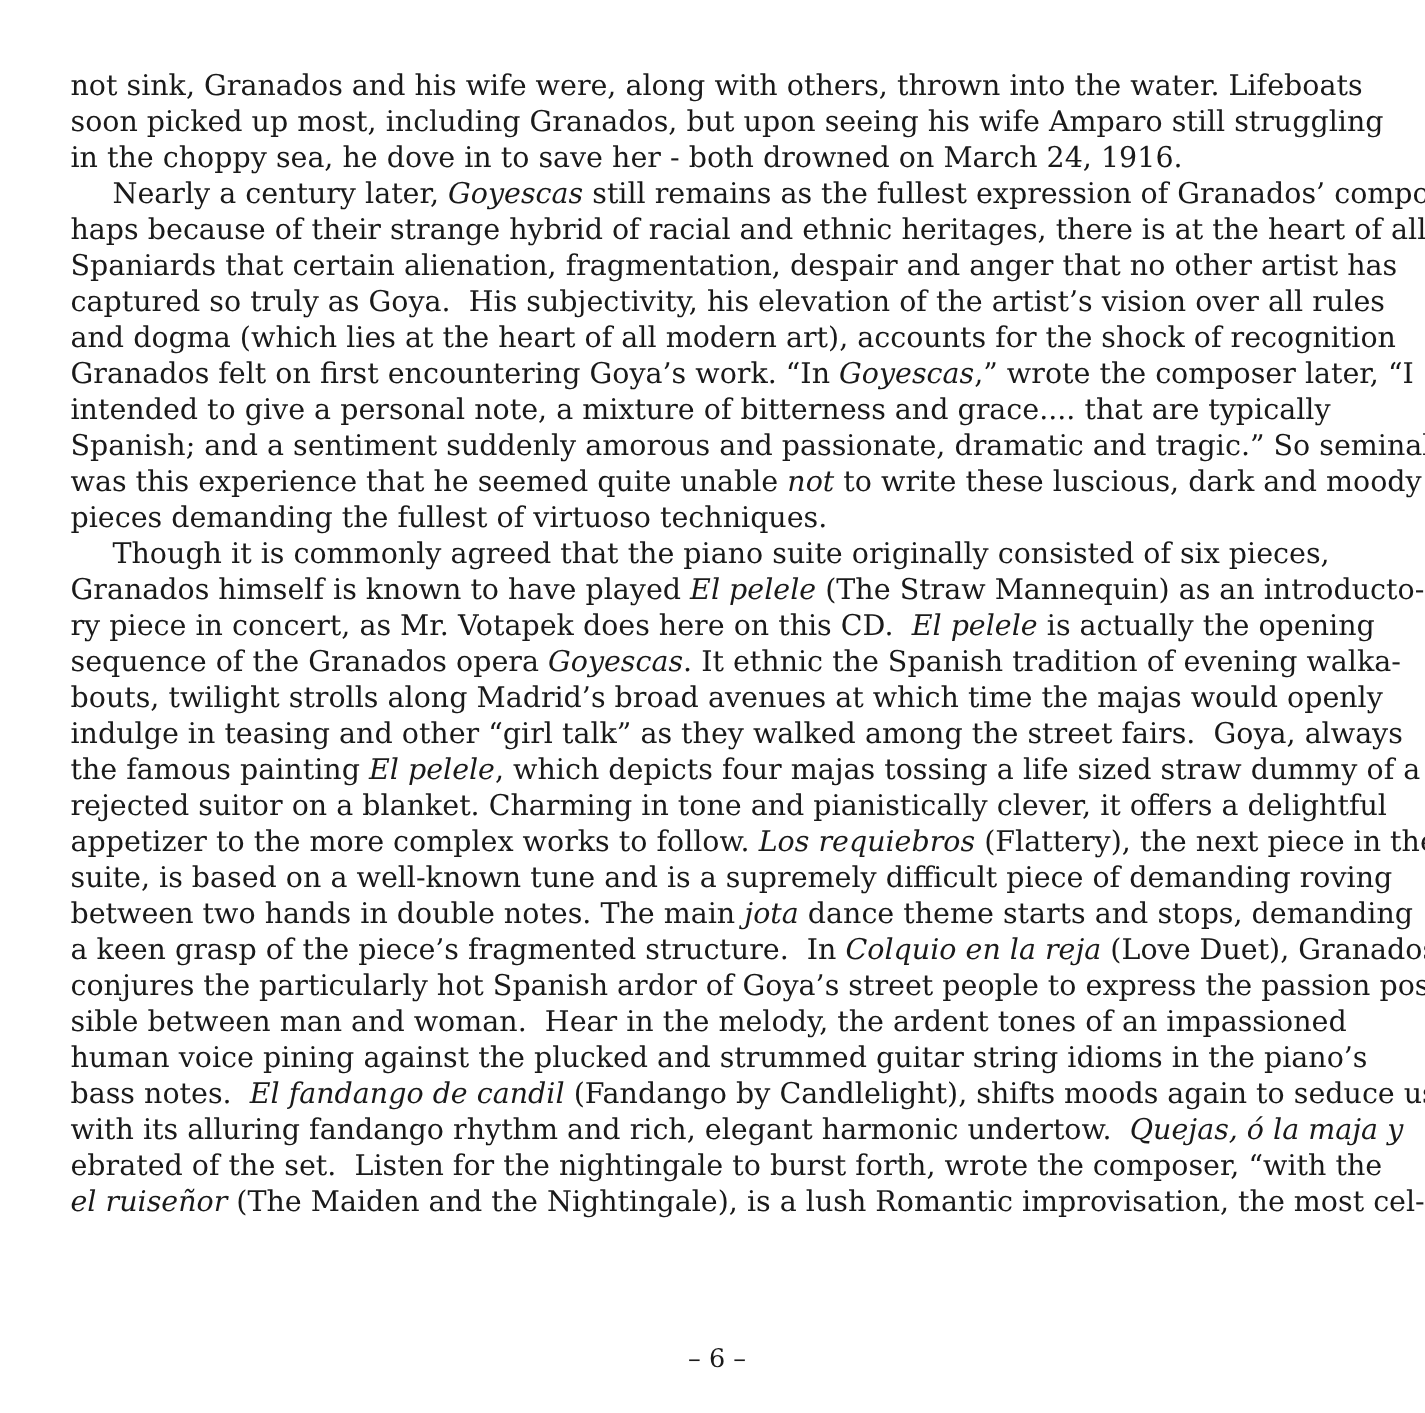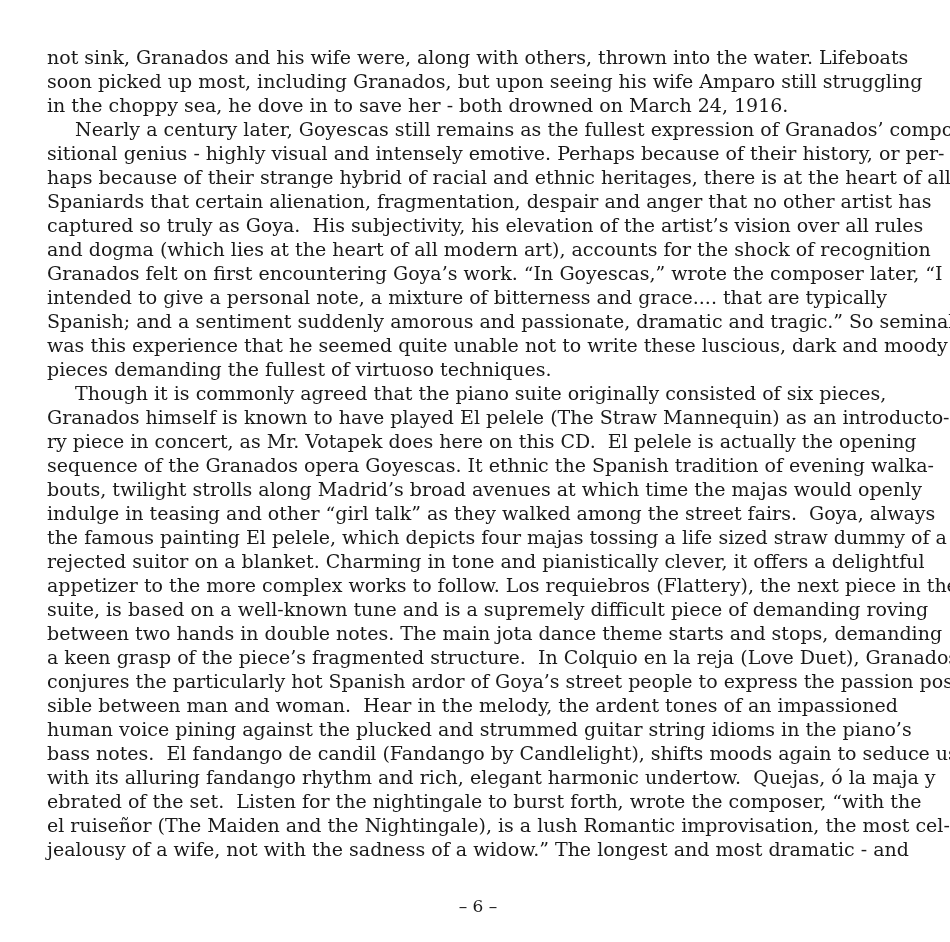--- a/index.html
+++ b/index.html
@@ -32,20 +32,21 @@
     white-space: pre;
     letter-spacing: 0px;
   }
   .paragraph.indent .line:first-child {
     padding-left: 28px;
   }
   .run {
     font-style: normal;
   }
   .run.italic {
+    font-style: italic;
   }
   .page-footer {
     position: absolute;
     left: 47px;
     width: 862px;
     top: 896px;
     text-align: center;
     font-size: 17px;
     line-height: 20px;
     white-space: pre;
@@ -55,21 +56,20 @@
 <body style="background: rgb(255, 255, 255); color: rgb(26, 26, 26);">
 
 <div class="body-text">
     <div class="paragraph">
       <div class="line"><span class="run">not sink, Granados and his wife were, along with others, thrown into the water. Lifeboats</span></div>
       <div class="line"><span class="run">soon picked up most, including Granados, but upon seeing his wife Amparo still struggling</span></div>
       <div class="line"><span class="run">in the choppy sea, he dove in to save her - both drowned on March 24, 1916.</span></div>
     </div>
     <div class="paragraph indent">
       <div class="line"><span class="run">Nearly a century later, </span><span class="run italic">Goyescas</span><span class="run"> still remains as the fullest expression of Granados’ compo-</span></div>
-      <div class="line"><span class="run">sitional genius - highly visual and intensely emotive. Perhaps because of their history, or per-</span></div>
       <div class="line"><span class="run">haps because of their strange hybrid of racial and ethnic heritages, there is at the heart of all</span></div>
       <div class="line"><span class="run">Spaniards that certain alienation, fragmentation, despair and anger that no other artist has</span></div>
       <div class="line"><span class="run">captured so truly as Goya.  His subjectivity, his elevation of the artist’s vision over all rules</span></div>
       <div class="line"><span class="run">and dogma (which lies at the heart of all modern art), accounts for the shock of recognition</span></div>
       <div class="line"><span class="run">Granados felt on first encountering Goya’s work. “In </span><span class="run italic">Goyescas</span><span class="run">,” wrote the composer later, “I</span></div>
       <div class="line"><span class="run">intended to give a personal note, a mixture of bitterness and grace.... that are typically</span></div>
       <div class="line"><span class="run">Spanish; and a sentiment suddenly amorous and passionate, dramatic and tragic.” So seminal</span></div>
       <div class="line"><span class="run">was this experience that he seemed quite unable </span><span class="run italic">not</span><span class="run"> to write these luscious, dark and moody</span></div>
       <div class="line"><span class="run">pieces demanding the fullest of virtuoso techniques.</span></div>
     </div>
@@ -86,17 +86,16 @@
       <div class="line"><span class="run">suite, is based on a well-known tune and is a supremely difficult piece of demanding roving</span></div>
       <div class="line"><span class="run">between two hands in double notes. The main </span><span class="run italic">jota</span><span class="run"> dance theme starts and stops, demanding</span></div>
       <div class="line"><span class="run">a keen grasp of the piece’s fragmented structure.  In </span><span class="run italic">Colquio en la reja</span><span class="run"> (Love Duet), Granados</span></div>
       <div class="line"><span class="run">conjures the particularly hot Spanish ardor of Goya’s street people to express the passion pos-</span></div>
       <div class="line"><span class="run">sible between man and woman.  Hear in the melody, the ardent tones of an impassioned</span></div>
       <div class="line"><span class="run">human voice pining against the plucked and strummed guitar string idioms in the piano’s</span></div>
       <div class="line"><span class="run">bass notes.  </span><span class="run italic">El fandango de candil</span><span class="run"> (Fandango by Candlelight), shifts moods again to seduce us</span></div>
       <div class="line"><span class="run">with its alluring fandango rhythm and rich, elegant harmonic undertow.  </span><span class="run italic">Quejas, ó la maja y</span></div>
       <div class="line"><span class="run">ebrated of the set.  Listen for the nightingale to burst forth, wrote the composer, “with the</span></div>
       <div class="line"><span class="run italic">el ruiseñor</span><span class="run"> (The Maiden and the Nightingale), is a lush Romantic improvisation, the most cel-</span></div>
-      <div class="line"><span class="run">jealousy of a wife, not with the sadness of a widow.” The longest and most dramatic - and</span></div>
     </div>
   </div>
 
 <div class="page-footer">– 6 –</div>
 
 </body></html>

